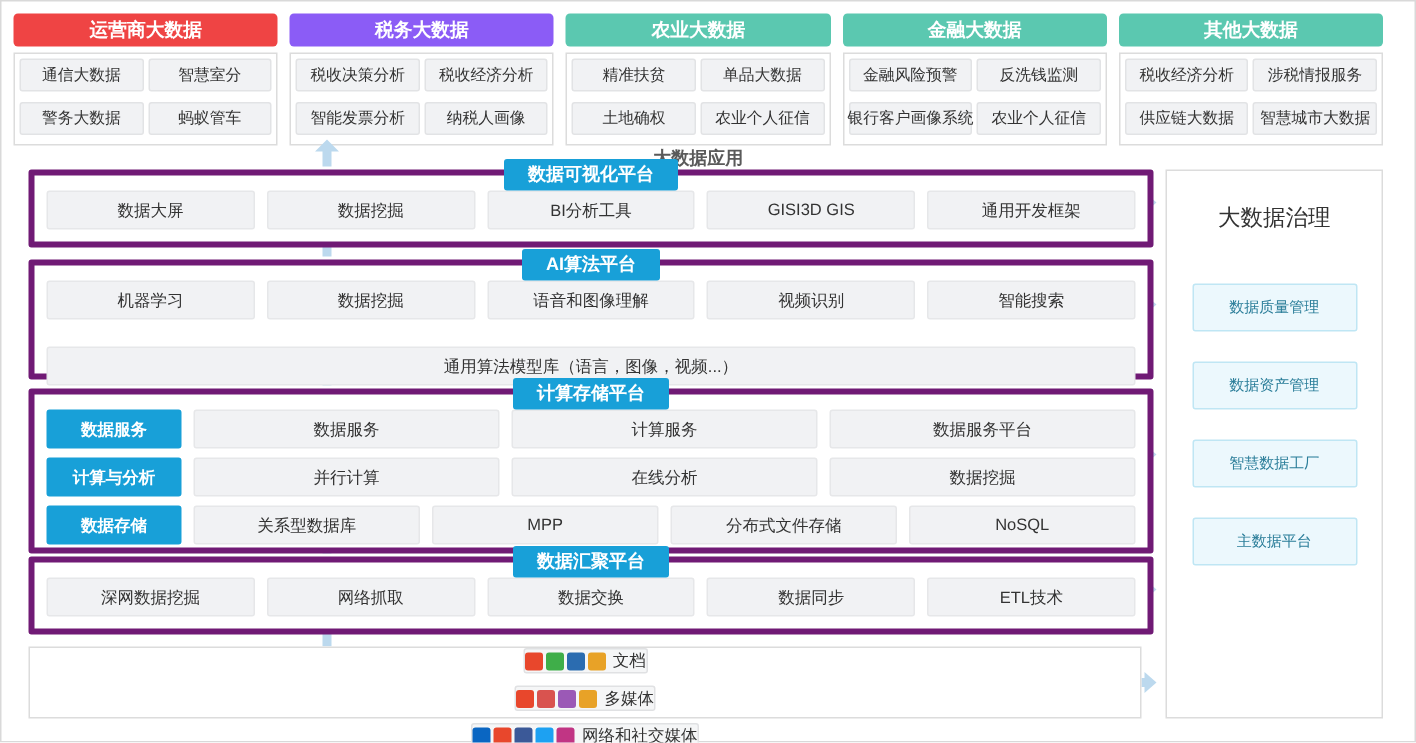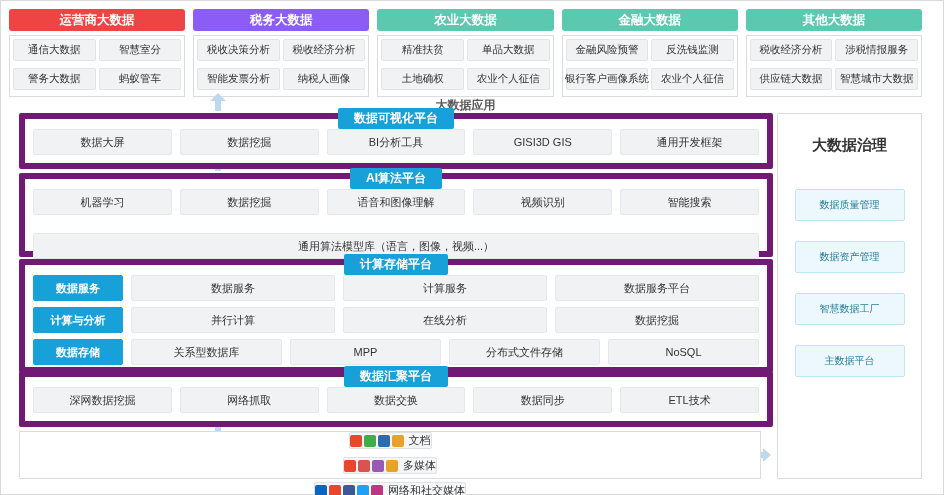--- a/index.html
+++ b/index.html
@@ -30,21 +30,21 @@
     height:20px;flex:1 1 45%;min-width:0;white-space:nowrap;padding:0 2px;
   }
 
   .bigdata-label{
     position:absolute;left:0;top:96px;width:929px;text-align:center;
     font-weight:bold;color:#5a5a5a;font-size:12px;
   }
 
   
   .panel{
-    position:absolute;left:18px;width:742px;border:6px solid #701a75;background:#fff;border-radius:2px;
+    position:absolute;left:18px;width:742px;border:4px solid #701a75;background:#fff;border-radius:2px;
   }
   .panel-title{
     position:absolute;top:-11px;left:50%;transform:translateX(-50%);
     height:21px;line-height:21px;padding:0 16px;color:#fff;font-weight:bold;font-size:12px;
     border-radius:2px;white-space:nowrap;
   }
   .tier{display:flex;gap:8px;padding:0 8px;}
   .tier + .tier{margin-top:6px;}
   .cell{
     background:#f1f2f4;border:1px solid #e6e7e9;border-radius:2px;height:24px;
@@ -78,21 +78,21 @@
   }
   .ico-group{display:flex;gap:2px;}
   .sq{width:12px;height:12px;border-radius:2px;display:inline-block;}
 
   
   .gov{
     position:absolute;left:776px;top:112px;width:145px;height:366px;
     border:1px solid #dcdcdc;background:#fff;box-sizing:border-box;
     display:flex;flex-direction:column;align-items:center;
   }
-  .gov-title{margin-top:22px;font-size:15px;font-weight:bold;color:#333;}
+  .gov-title{margin-top:22px;font-size:15px;font-weight:normal;color:#333;}
   .gov-item{
     margin-top:20px;width:108px;height:30px;border:1px solid #bfe6f4;background:#ecf8fd;
     color:#2a7d99;display:flex;align-items:center;justify-content:center;font-size:10px;border-radius:2px;
   }
   .gov-item.first{margin-top:34px;}
 
   
   .up-arrow{position:absolute;width:16px;height:18px;}
   .up-arrow .shaft{position:absolute;left:5px;top:6px;width:6px;height:12px;background:#bcd9ee;}
   .up-arrow .head{position:absolute;left:0;top:0;width:0;height:0;border-left:8px solid transparent;border-right:8px solid transparent;border-bottom:8px solid #bcd9ee;}

